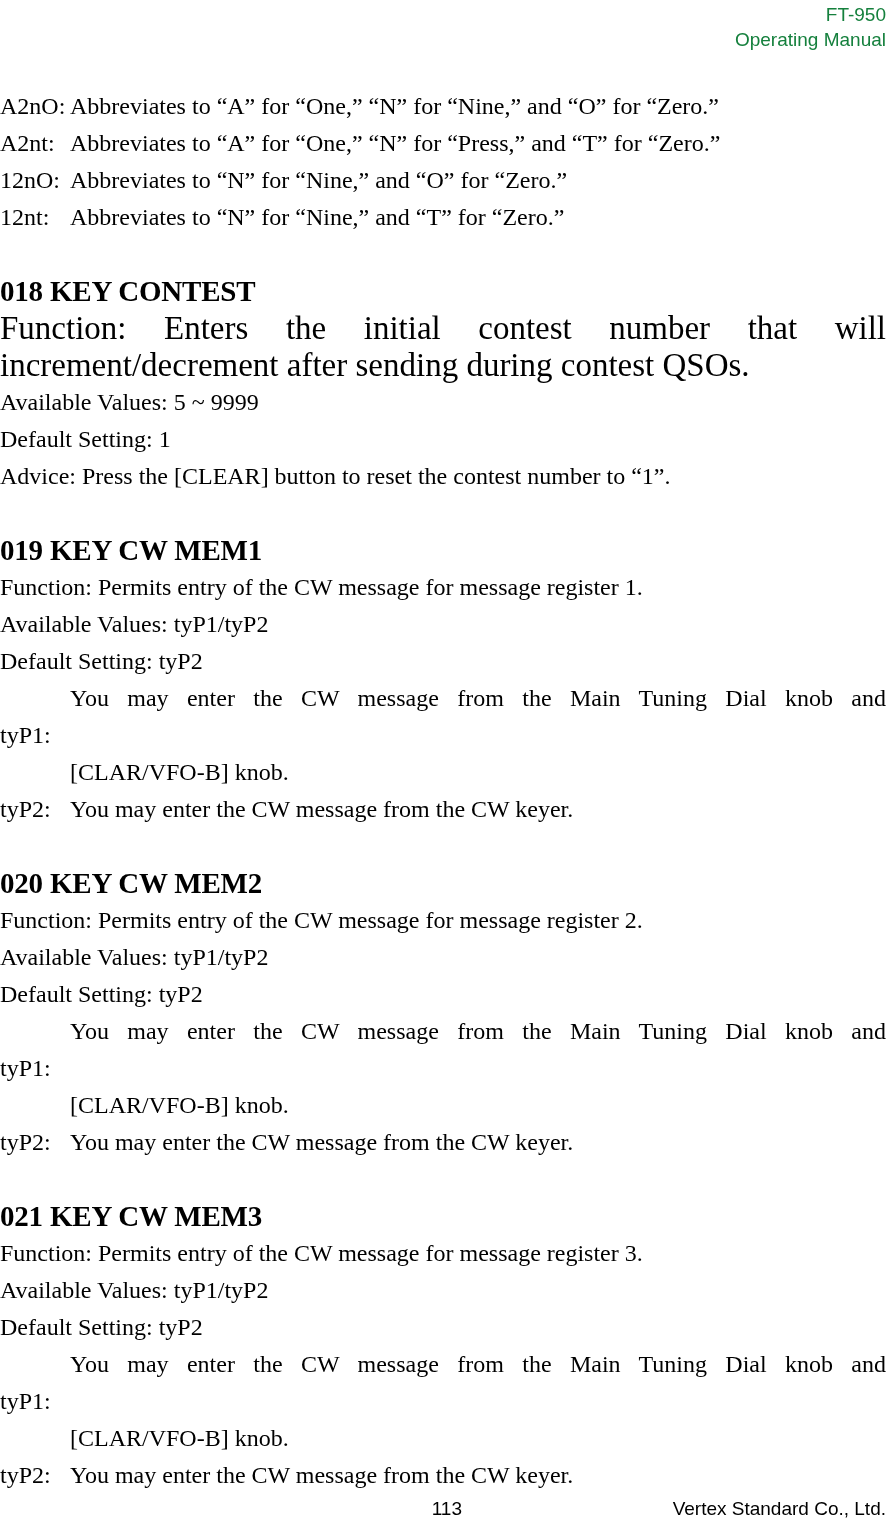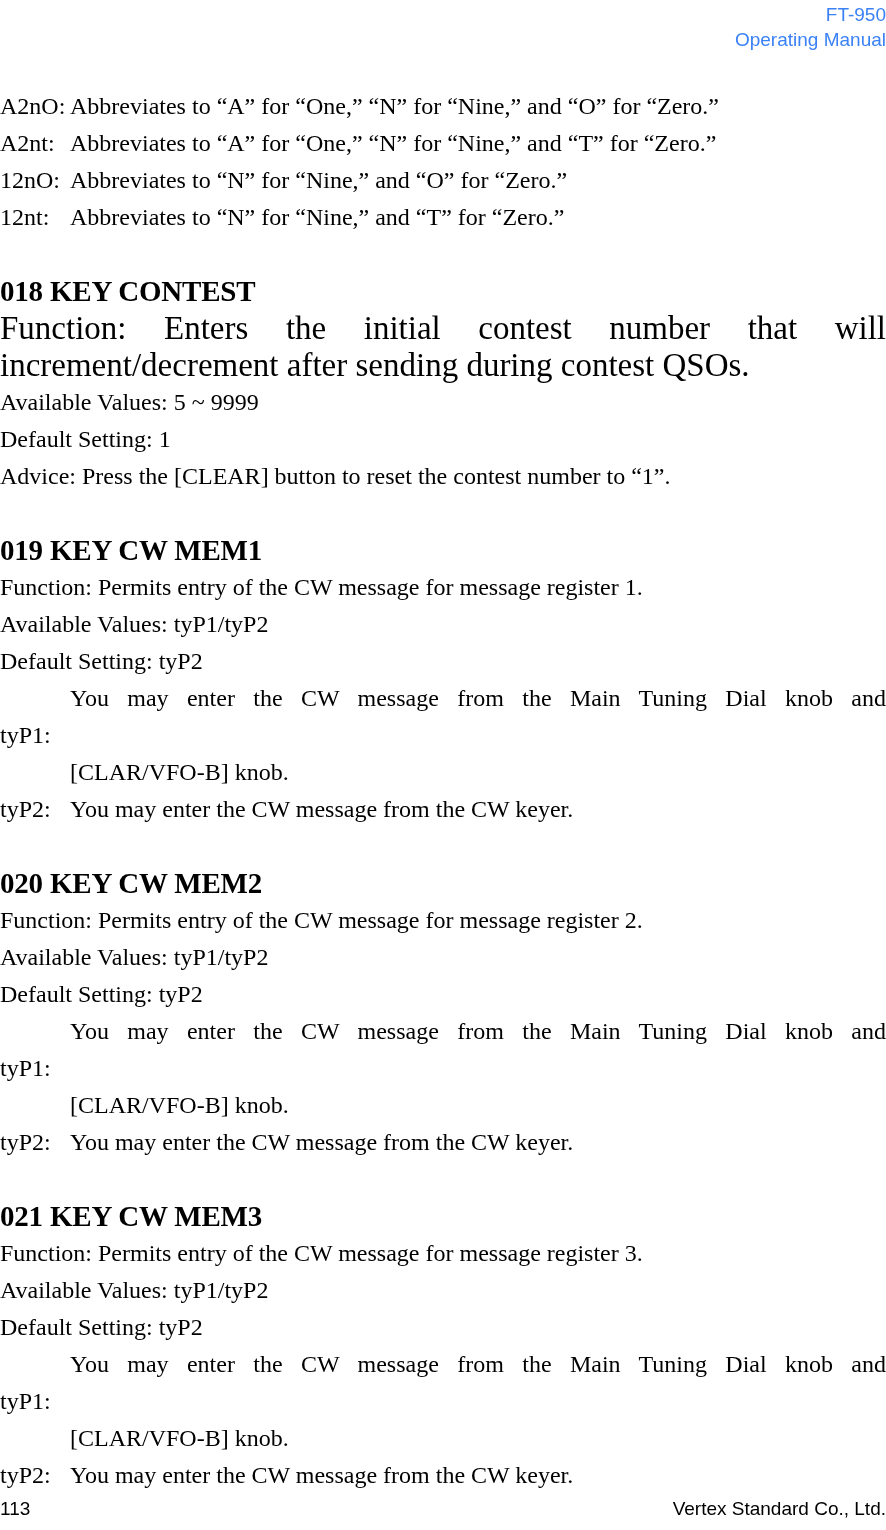--- a/index.html
+++ b/index.html
@@ -21,21 +21,21 @@
   .header {
     position: absolute;
     top: 0;
     left: 0;
     width: 886px;
     padding-top: 2px;
     text-align: right;
     font-family: "Liberation Sans", sans-serif;
     font-size: 19px;
     line-height: 25px;
-    color: #3b82f6;
+    color: #15803d;
   }
   .header .hline { display: block; white-space: pre; }
 
   
   .body {
     position: absolute;
     left: 0;
     top: 88px;
     width: 886px;
   }
@@ -101,21 +101,21 @@
     height: 30px;
     font-family: "Liberation Sans", sans-serif;
     font-size: 19px;
     line-height: 30px;
   }
   .footer .pageno {
     position: absolute;
     left: 0;
     top: 0;
     width: 462px;
-    text-align: left;
+    text-align: right;
   }
   .footer .company {
     position: absolute;
     right: 0;
     top: 0;
     text-align: right;
     white-space: pre;
   }
 </style>
 </head>
@@ -132,21 +132,21 @@
 
     <div class="defrow">
       <span class="lbl">A2nO:</span>
       <span class="val">
           <span class="last">Abbreviates to “A” for “One,” “N” for “Nine,” and “O” for “Zero.”</span>
         </span>
     </div>
     <div class="defrow">
       <span class="lbl">A2nt:</span>
       <span class="val">
-          <span class="last">Abbreviates to “A” for “One,” “N” for “Nine,” and “T” for “Zero.”</span>
+          <span class="last">Abbreviates to “A” for “One,” “N” for “Press,” and “T” for “Zero.”</span>
         </span>
     </div>
     <div class="defrow">
       <span class="lbl">12nO:</span>
       <span class="val">
           <span class="last">Abbreviates to “N” for “Nine,” and “O” for “Zero.”</span>
         </span>
     </div>
     <div class="defrow">
       <span class="lbl">12nt:</span>

